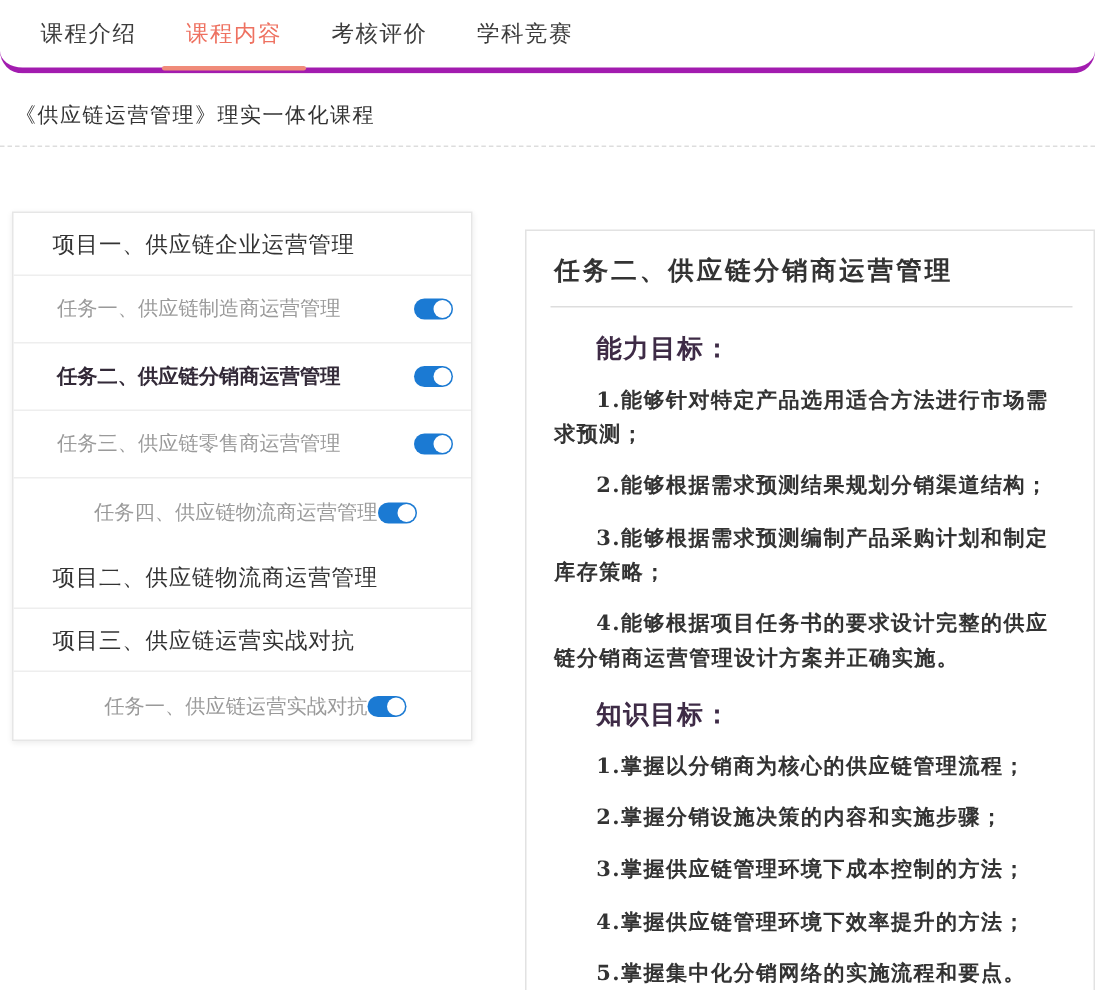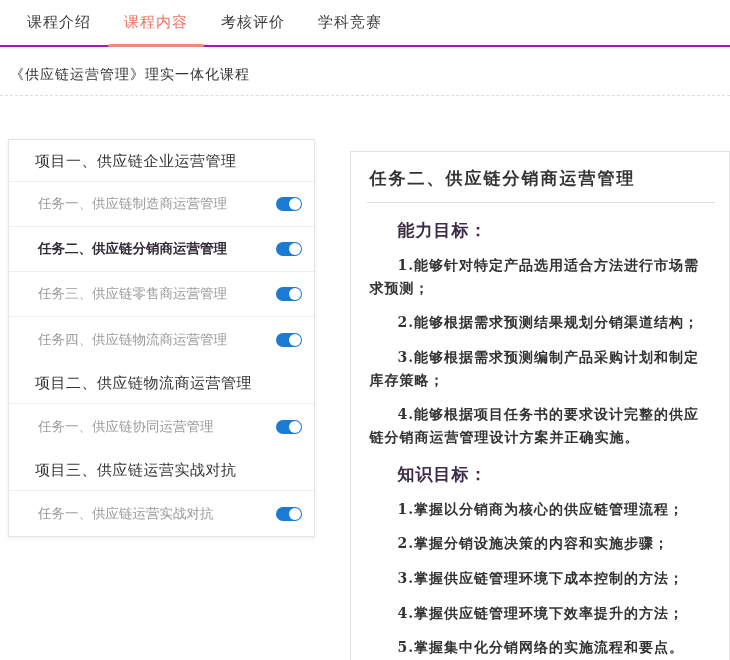--- a/index.html
+++ b/index.html
@@ -7,21 +7,22 @@
   body {
     font-family: "DejaVu Serif", "Liberation Serif", serif;
     color: #333;
     position: relative;
   }
 
   
   .tab-bar {
     display: flex;
     padding: 13px 0 0 25px;
-    border-bottom: 2px solid #a21caf;
+    border-bottom: 4px solid #a21caf;
+    border-radius: 15px;
   }
   .tab {
     font-size: 15px;
     letter-spacing: 1px;
     color: #3c3c3c;
     margin-right: 29px;
     padding: 0 2px 13px 2px;
     position: relative;
     cursor: pointer;
     white-space: nowrap;
@@ -75,21 +76,21 @@
     display: flex;
     align-items: center;
     justify-content: space-between;
     padding: 0 12px 0 29px;
     border-bottom: 1px solid #eee;
     font-size: 13.5px;
     color: #9a9a9a;
     cursor: pointer;
     white-space: nowrap;
   }
-  .sb-task:last-child { border-bottom: none; }
+  .sb-task:last-child { border-bottom: none; justify-content: center; }
   .sidebar .section:last-child .sb-task:last-child { border-bottom: none; }
   .sb-task.active { color: #332a38; font-weight: bold; }
   .toggle {
     width: 26px; height: 14px;
     border-radius: 8px;
     background: #1b7ad3;
     position: relative;
     flex: 0 0 auto;
     cursor: pointer;
   }
@@ -175,26 +176,20 @@
         </div>
         <div class="sb-task">
           <span>任务四、供应链物流商运营管理</span>
           <span class="toggle">
             <span class="knob"></span>
           </span>
         </div>
       </div>
       <div class="section">
         <div class="sb-header">项目二、供应链物流商运营管理</div>
-        <div class="sb-task">
-          <span>任务一、供应链协同运营管理</span>
-          <span class="toggle">
-            <span class="knob"></span>
-          </span>
-        </div>
       </div>
       <div class="section">
         <div class="sb-header">项目三、供应链运营实战对抗</div>
         <div class="sb-task">
           <span>任务一、供应链运营实战对抗</span>
           <span class="toggle">
             <span class="knob"></span>
           </span>
         </div>
       </div>

